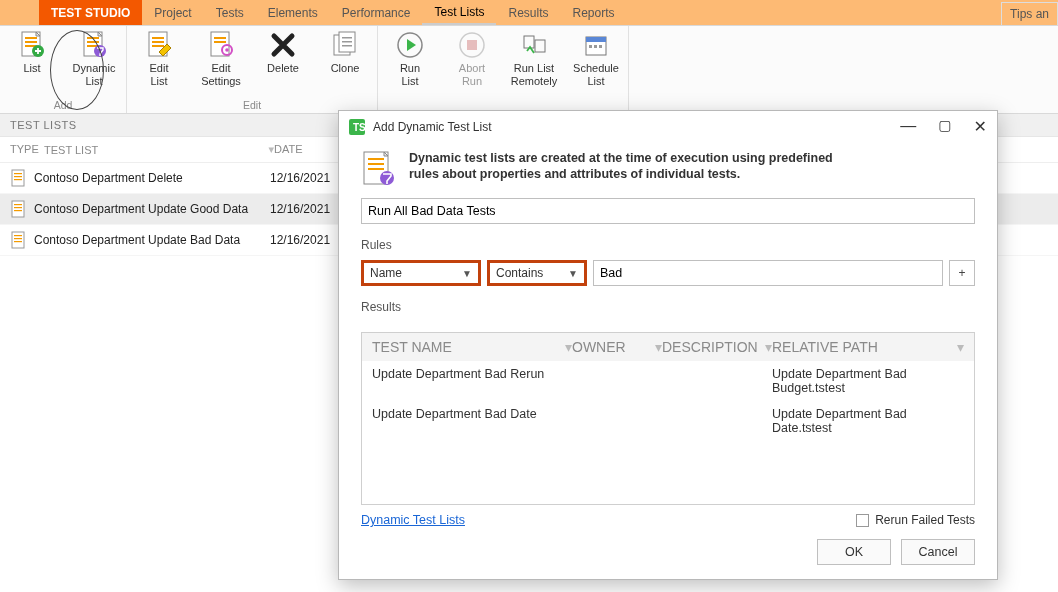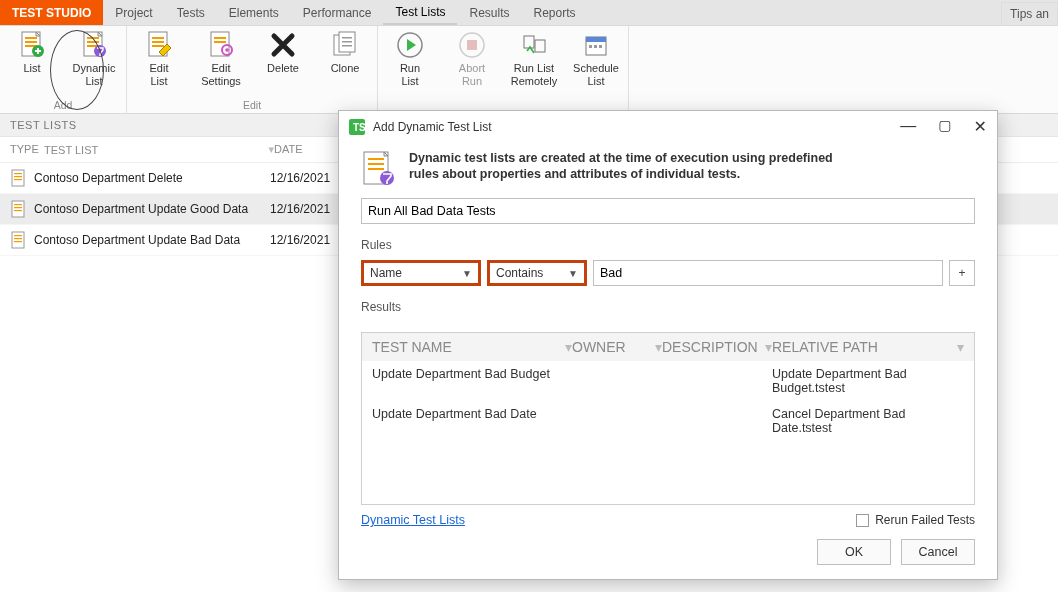--- a/index.html
+++ b/index.html
@@ -1,17 +1,17 @@
 <!DOCTYPE html>
 <html><head>
 <meta charset="utf-8">
 <style>
   * { box-sizing: border-box; font-family: "Segoe UI", Arial, sans-serif; }
   body { margin:0; padding:0; background:#fff; width:1058px; height:592px; overflow:hidden; color:#333; font-size:12px; position:relative;}
-  .menubar { display:flex; align-items:stretch; border-bottom:1px solid #d9d9d9; height:26px; background:#e5e5e5;}
+  .menubar { display:flex; align-items:stretch; border-bottom:1px solid #d9d9d9; height:26px; background:#fdba74;padding-left:39px;}
   .menubar .brand { background:#f35800; color:#fff; padding:0 12px; font-size:12px; display:flex; align-items:center; font-weight:600;}
   .menubar .menu-item { padding:0 12px; display:flex; align-items:center; color:#555; cursor:default;}
   .menubar .menu-item.active { border-bottom:2px solid #ccc; color:#000;}
   .menubar .spacer { flex:1;}
   .menubar .tips { padding:0 8px; border:1px solid #ddd; border-bottom:none; display:flex; align-items:center; color:#555; margin-top:2px;}
   .ribbon { display:flex; background:#fbfbfb; border-bottom:1px solid #d9d9d9; height:88px; }
   .rib-group { display:flex; flex-direction:column; padding:4px 8px 0 8px; border-right:1px solid #e1e1e1; }
   .rib-buttons { display:flex; gap:14px;}
   .rib-btn { display:flex; flex-direction:column; align-items:center; width:48px; cursor:default;}
   .rib-btn .lbl { text-align:center; font-size:11px; color:#333; margin-top:2px; line-height:13px;}
@@ -326,30 +326,30 @@
         <div class="rc rc3">
             <span>DESCRIPTION</span>
             <span class="filter-icon">▾</span>
           </div>
         <div class="rc rc4">
             <span>RELATIVE PATH</span>
             <span class="filter-icon">▾</span>
           </div>
       </div>
       <div class="results-row">
-        <div class="rc1">Update Department Bad Budget</div>
+        <div class="rc1">Update Department Bad Rerun</div>
         <div class="rc2"></div>
         <div class="rc3"></div>
         <div class="rc4">Update Department Bad Budget.tstest</div>
       </div>
       <div class="results-row">
         <div class="rc1">Update Department Bad Date</div>
         <div class="rc2"></div>
         <div class="rc3"></div>
-        <div class="rc4">Cancel Department Bad Date.tstest</div>
+        <div class="rc4">Update Department Bad Date.tstest</div>
       </div>
     </div>
 
     <div class="dlg-footer1">
       <span class="link">Dynamic Test Lists</span>
       <span style="margin-left:auto; display:flex; align-items:center;">
         <span class="chk"></span>
         <span>Rerun Failed Tests</span>
       </span>
     </div>

